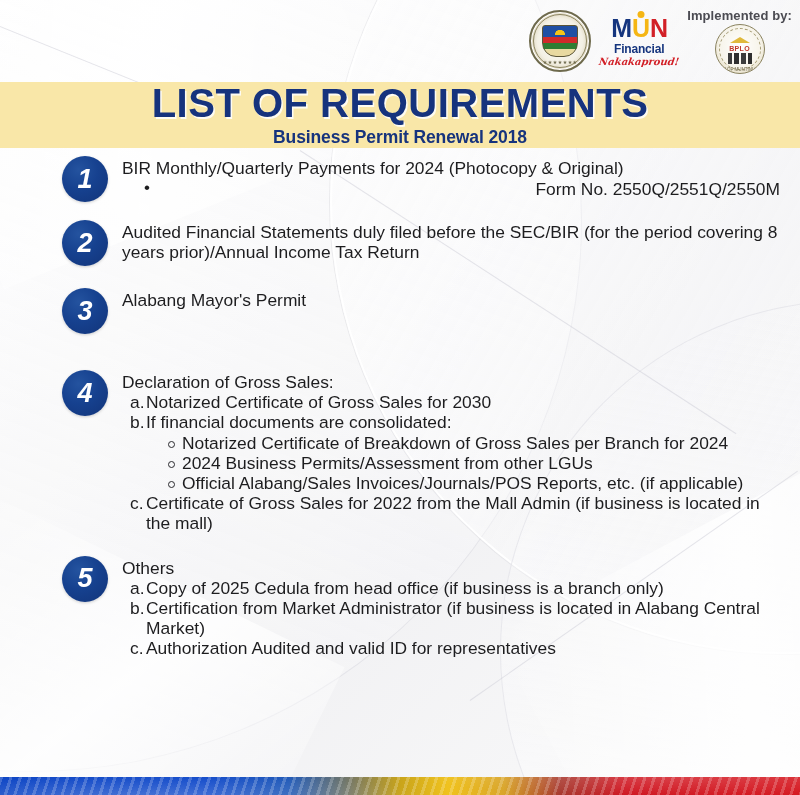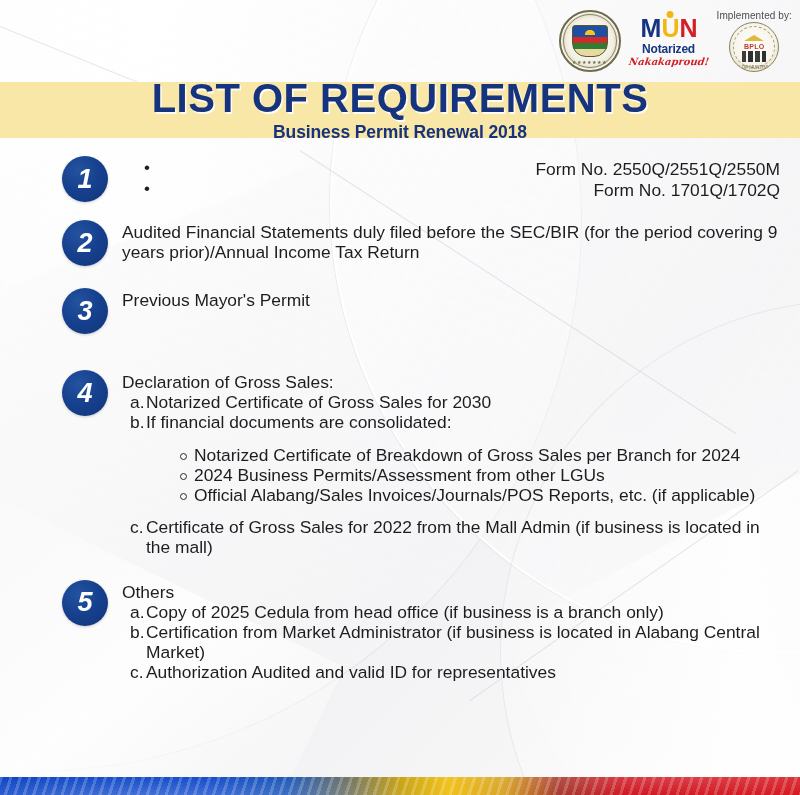--- a/index.html
+++ b/index.html
@@ -176,23 +176,24 @@
   }
 
   
   .impl-block {
     display: flex;
     flex-direction: column;
     align-items: center;
     gap: 1px;
   }
   .impl-label {
-    font-size: 10px;
+    font-size: 13px;
     color: #4b4b52;
     letter-spacing: 0.1px;
+    font-weight: bold;
   }
   .bplo-seal {
     width: 48px; height: 48px;
     border-radius: 50%;
     background: radial-gradient(circle at 50% 45%, #ffffff 0%, #f7f4ea 58%, #e6dfc8 78%, #cfc29a 100%);
     border: 1px solid #8a8361;
     position: relative;
     overflow: hidden;
   }
   .bplo-seal .b-ring {
@@ -238,21 +239,21 @@
     font-size: 4.5px;
     color: #6b6446;
     line-height: 1;
   }
 
   
   .title-band {
     position: absolute;
     left: 0; top: 82px;
     width: 800px;
-    height: 56px;
+    height: 66px;
     background: #f9e7a8;
     z-index: 5;
     display: flex;
     flex-direction: column;
     align-items: center;
     justify-content: center;
   }
   .title-main {
     font-size: 40px;
     font-weight: 900;
@@ -339,21 +340,21 @@
     padding-left: 24px;
     margin-top: 0;
   }
   .lettered > li > .ltr {
     position: absolute;
     left: 8px;
     top: 0;
   }
   .circ-list {
     list-style: none;
-    margin: 12px;
+    margin: 0;
     padding: 0;
   }
   .circ-list > li {
     position: relative;
     padding-left: 36px;
   }
   .circ-list > li::before {
     content: "";
     position: absolute;
     left: 22px;
@@ -425,21 +426,21 @@
 
       <div class="mun-logo">
         <div class="mun-top">
           <span class="mun-m">M</span>
           <span class="mun-u">
             <span class="head"></span>
             <span>U</span>
           </span>
           <span class="mun-n">N</span>
         </div>
-        <div class="mun-name">Notarized</div>
+        <div class="mun-name">Financial</div>
         <div class="mun-tag">Nakakaproud!</div>
       </div>
 
       <div class="impl-block">
         <div class="impl-label">Implemented by:</div>
         <div class="bplo-seal">
           <div class="b-ring"></div>
           <div class="b-roof"></div>
           <div class="b-text">BPLO</div>
           <div class="b-city"></div>
@@ -453,38 +454,38 @@
   <div class="title-band">
     <div class="title-main">LIST OF REQUIREMENTS</div>
     <div class="title-sub">Business Permit Renewal 2018</div>
   </div>
 
   <div class="content">
 
     <div class="req-item item-1">
       <div class="num-circle">1</div>
       <div class="req-body">
+        <div class="req-head">BIR Monthly/Quarterly Payments for 2024 (Photocopy &amp; Original)</div>
         <ul class="sub-list dotted">
           <li>Form No. 2550Q/2551Q/2550M</li>
-          <li>Form No. 1701Q/1702Q</li>
         </ul>
       </div>
     </div>
 
     <div class="req-item item-2">
       <div class="num-circle">2</div>
       <div class="req-body">
-        <div class="req-head">Audited Financial Statements duly filed before the SEC/BIR (for the period covering 9 years prior)/Annual Income Tax Return</div>
+        <div class="req-head">Audited Financial Statements duly filed before the SEC/BIR (for the period covering 8 years prior)/Annual Income Tax Return</div>
       </div>
     </div>
 
     <div class="req-item item-3">
       <div class="num-circle">3</div>
       <div class="req-body">
-        <div class="req-head">Previous Mayor's Permit</div>
+        <div class="req-head">Alabang Mayor's Permit</div>
       </div>
     </div>
 
     <div class="req-item item-4">
       <div class="num-circle">4</div>
       <div class="req-body">
         <div class="req-head">Declaration of Gross Sales:</div>
         <ul class="lettered">
           <li>
             <span class="ltr">a.</span>

